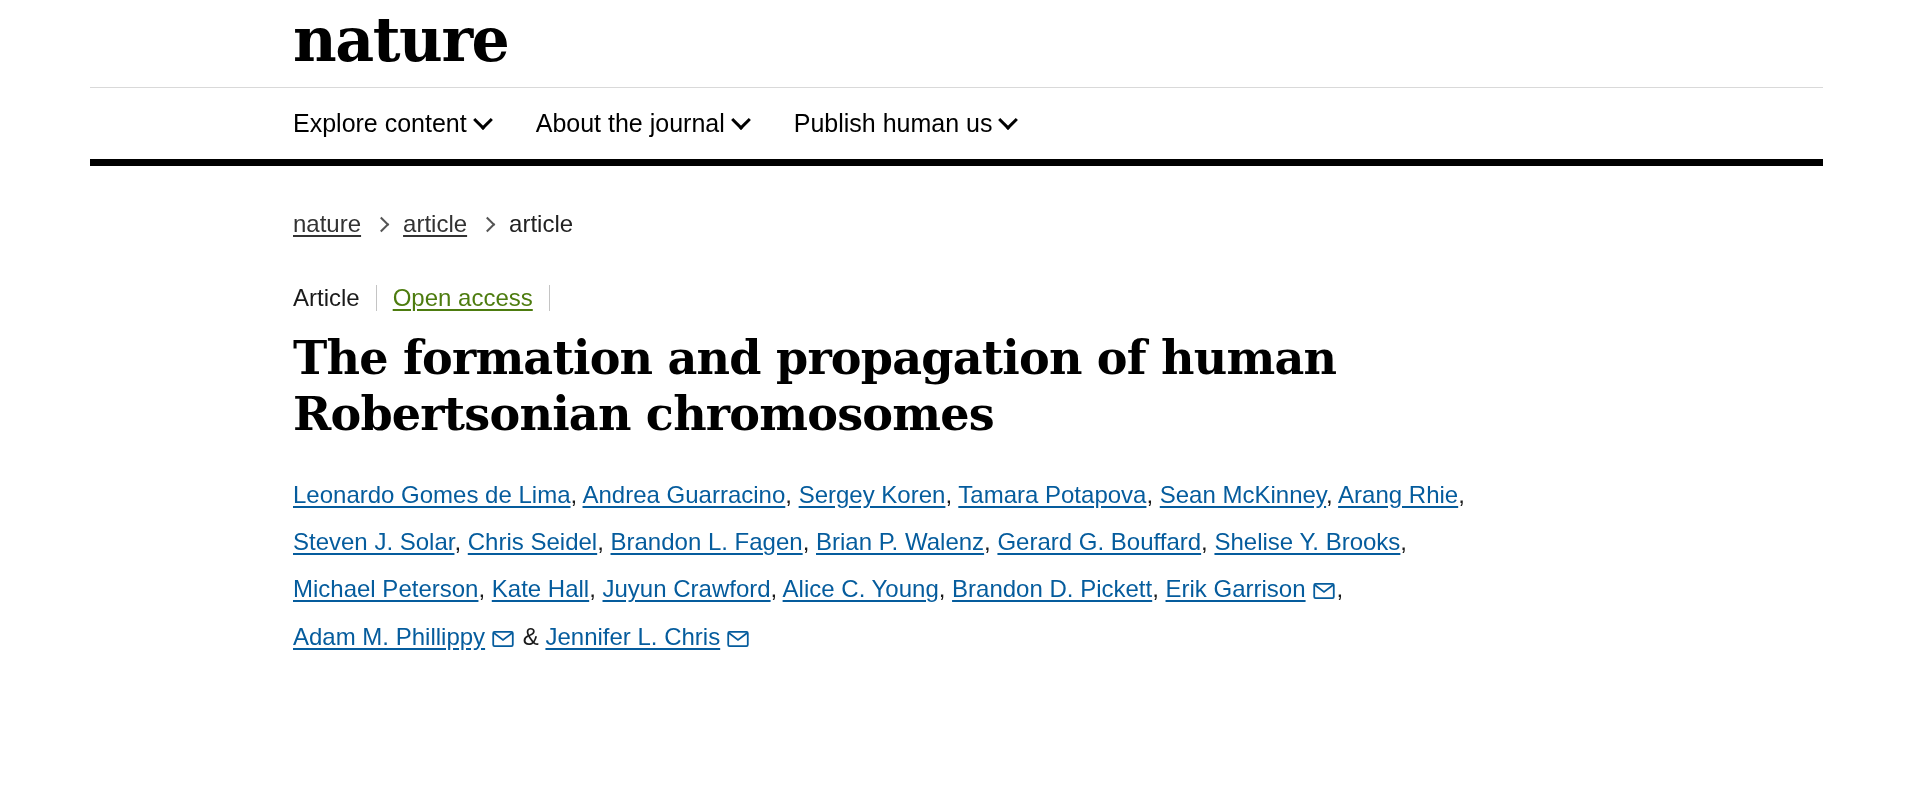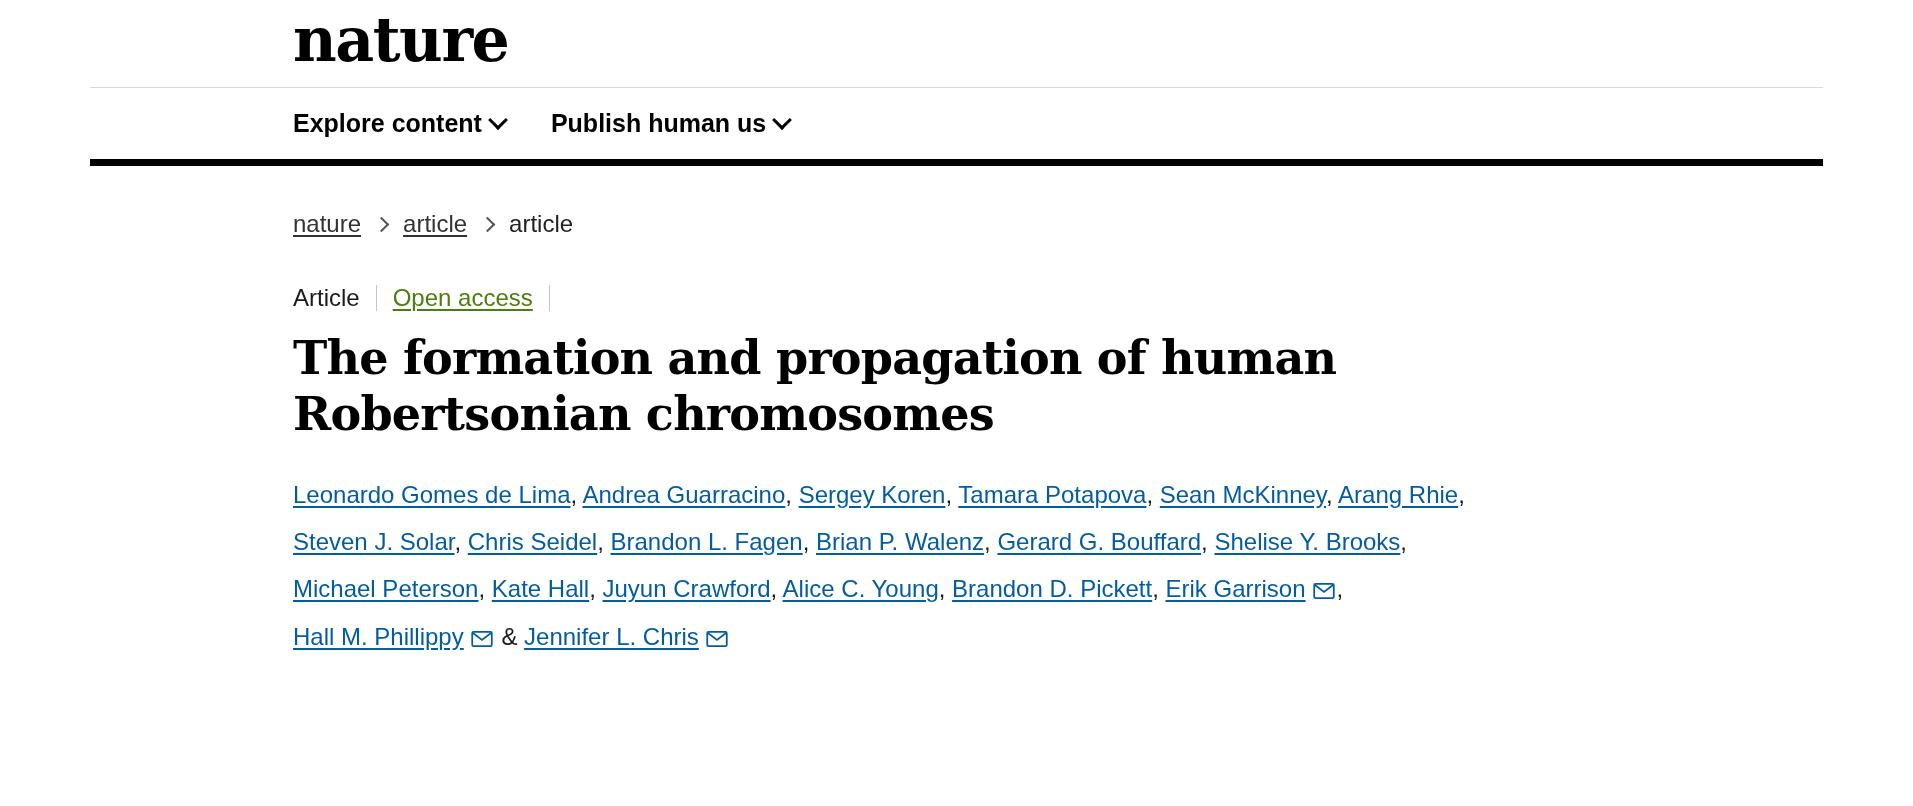--- a/index.html
+++ b/index.html
@@ -57,21 +57,21 @@
     margin-left: 203px;
     display: flex;
     align-items: center;
     gap: 45px;
   }
   .nav-item {
     display: flex;
     align-items: center;
     gap: 9px;
     font-size: 25px;
-    font-weight: 700;
+    font-weight: 400;
     color: #000;
     cursor: pointer;
     white-space: nowrap;
   }
   .chev {
     display: inline-block;
     width: 15px;
     height: 15px;
     position: relative;
     top: -3px;
@@ -195,20 +195,24 @@
   </div>
 
   <div class="nav-wrap">
     <div class="nav-inner">
 
       <div class="nav-item">
         <span>Explore content</span>
         <span class="chev"></span>
       </div>
 
+      <div class="nav-item">
+        <span>About the journal</span>
+        <span class="chev"></span>
+      </div>
 
       <div class="nav-item">
         <span>Publish human us</span>
         <span class="chev"></span>
       </div>
 
     </div>
   </div>
 
   <div class="content">
@@ -226,21 +230,21 @@
       <span class="meta-sep"></span>
       <a class="open-access" href="#">Open access</a>
       <span class="meta-sep"></span>
     </div>
 
     <h1 class="title">The formation and propagation of human Robertsonian chromosomes</h1>
 
     <div class="authors"><a href="#">Leonardo Gomes de Lima</a><span class="amp">,</span> <a href="#">Andrea Guarracino</a><span class="amp">,</span> <a href="#">Sergey Koren</a><span class="amp">,</span> <a href="#">Tamara Potapova</a><span class="amp">,</span> <a href="#">Sean McKinney</a><span class="amp">,</span> <a href="#">Arang Rhie</a><span class="amp">,</span> <a href="#">Steven J. Solar</a><span class="amp">,</span> <a href="#">Chris Seidel</a><span class="amp">,</span> <a href="#">Brandon L. Fagen</a><span class="amp">,</span> <a href="#">Brian P. Walenz</a><span class="amp">,</span> <a href="#">Gerard G. Bouffard</a><span class="amp">,</span> <a href="#">Shelise Y. Brooks</a><span class="amp">,</span> <a href="#">Michael Peterson</a><span class="amp">,</span> <a href="#">Kate Hall</a><span class="amp">,</span> <a href="#">Juyun Crawford</a><span class="amp">,</span> <a href="#">Alice C. Young</a><span class="amp">,</span> <a href="#">Brandon D. Pickett</a><span class="amp">,</span> <a href="#">Erik Garrison</a><span class="env"><svg viewBox="0 0 24 18" width="22" height="16" aria-hidden="true">
             <rect x="1" y="1" width="22" height="16" rx="1.5" ry="1.5" fill="none" stroke="#055c9d" stroke-width="2"></rect>
             <path d="M1.8 2.2 L12 10 L22.2 2.2" fill="none" stroke="#055c9d" stroke-width="2"></path>
-          </svg></span><span class="amp">,</span> <a href="#">Hall M. Phillippy</a><span class="env"><svg viewBox="0 0 24 18" width="22" height="16" aria-hidden="true">
+          </svg></span><span class="amp">,</span> <a href="#">Adam M. Phillippy</a><span class="env"><svg viewBox="0 0 24 18" width="22" height="16" aria-hidden="true">
             <rect x="1" y="1" width="22" height="16" rx="1.5" ry="1.5" fill="none" stroke="#055c9d" stroke-width="2"></rect>
             <path d="M1.8 2.2 L12 10 L22.2 2.2" fill="none" stroke="#055c9d" stroke-width="2"></path>
           </svg></span><span class="amp"> &amp;</span> <a href="#">Jennifer L. Chris</a><span class="env"><svg viewBox="0 0 24 18" width="22" height="16" aria-hidden="true">
             <rect x="1" y="1" width="22" height="16" rx="1.5" ry="1.5" fill="none" stroke="#055c9d" stroke-width="2"></rect>
             <path d="M1.8 2.2 L12 10 L22.2 2.2" fill="none" stroke="#055c9d" stroke-width="2"></path>
           </svg></span> </div>
 
   </div>
 
 </div>

